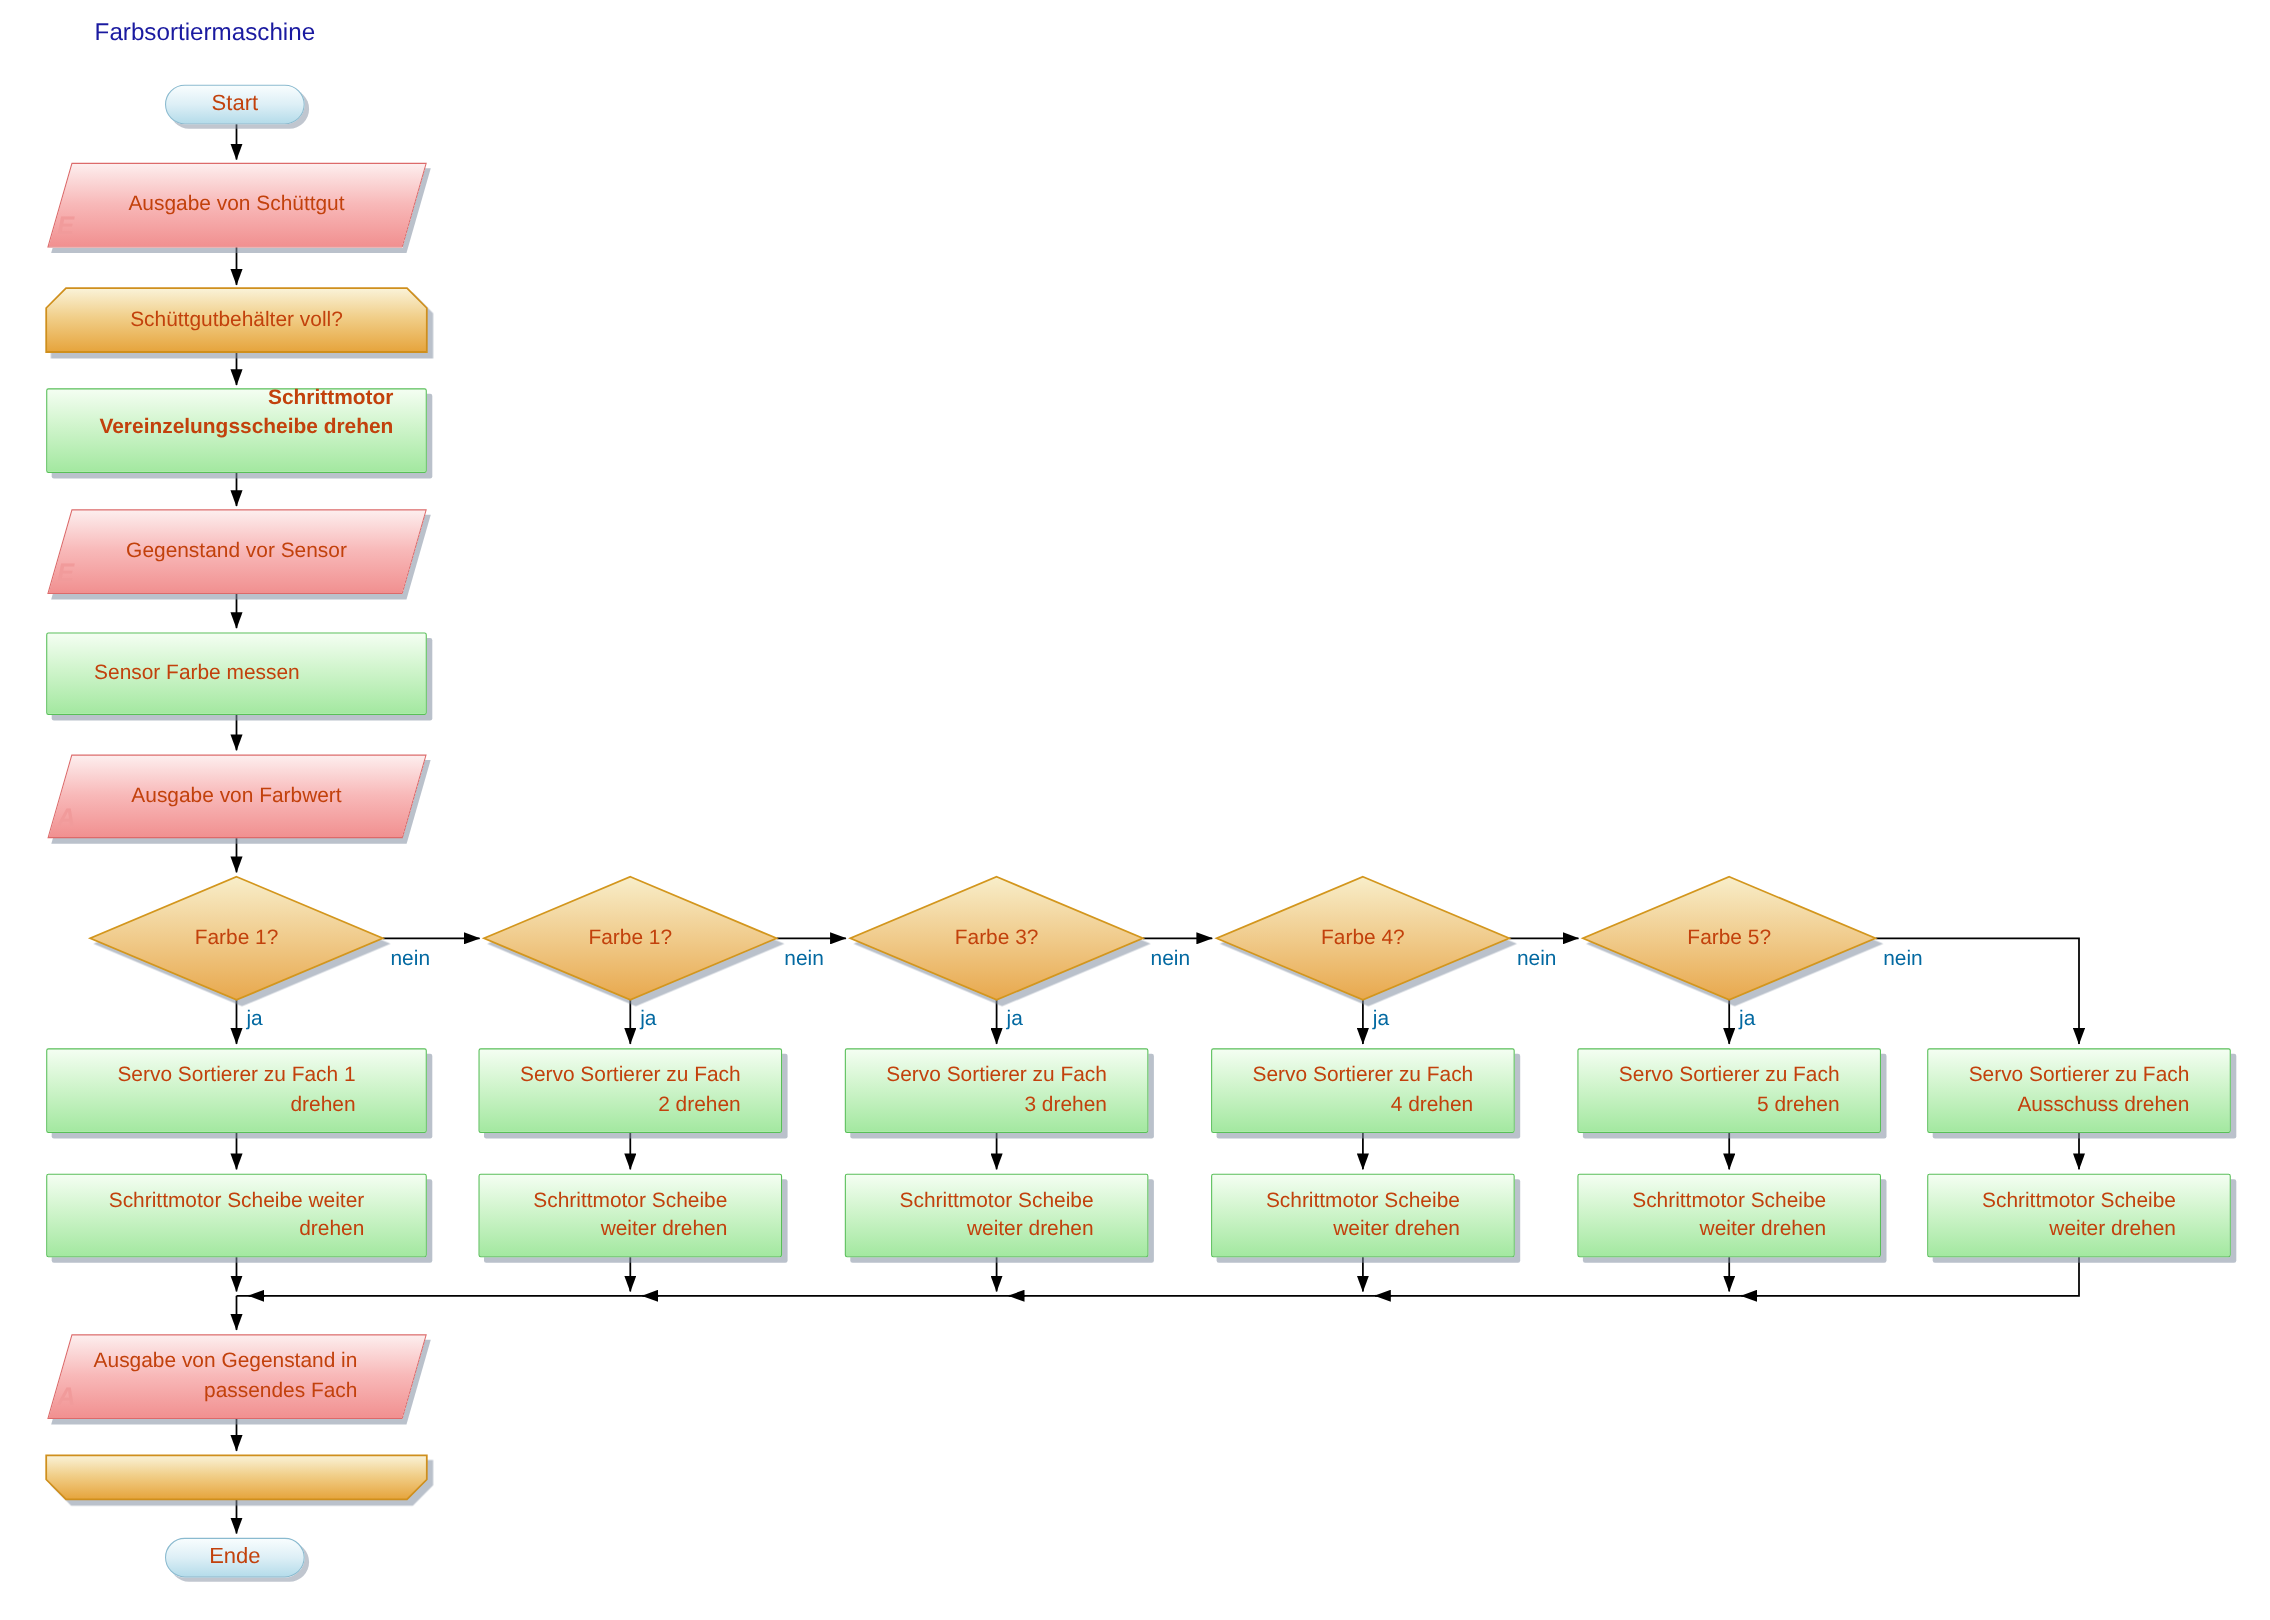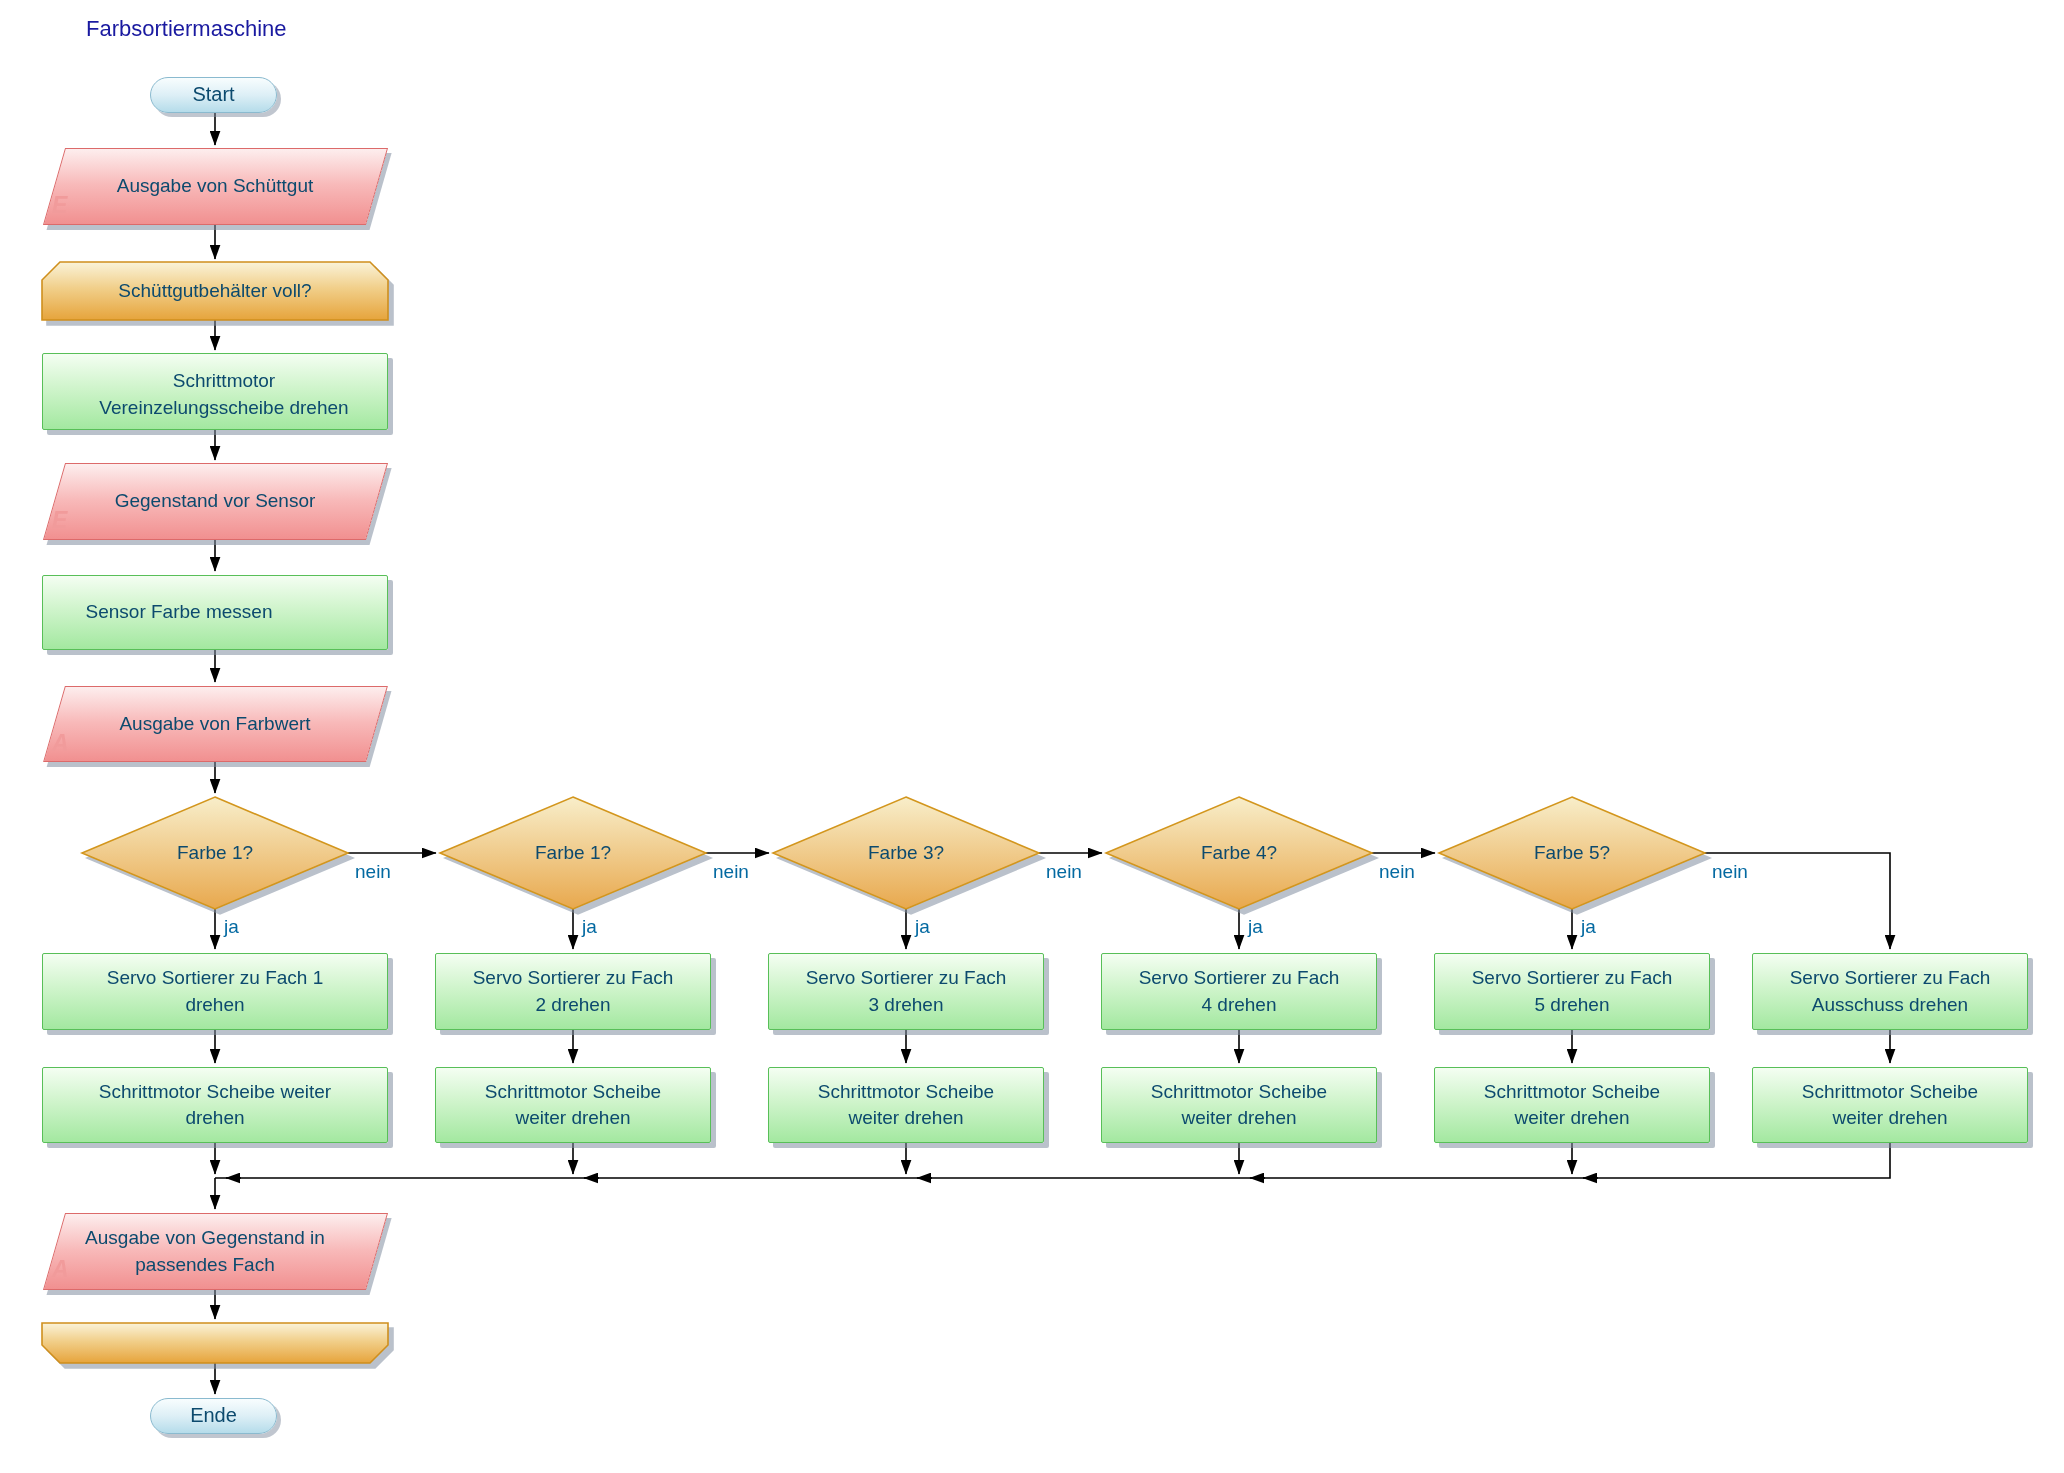--- a/index.html
+++ b/index.html
@@ -26,21 +26,21 @@
     box-shadow:4px 4px 0 rgba(130,142,160,0.5);
   }
   .para {
     background:linear-gradient(180deg,#fdeeee 0%,#f8b9b9 48%,#f19090 100%);
     border:1.6px solid #dc6a6a;
     box-shadow:5px 5px 0 rgba(130,142,160,0.55);
     transform:skewX(-16deg);
   }
   .shape-text {
     position:absolute; z-index:2; display:flex; align-items:center; justify-content:center;
-    text-align:center; white-space:pre-line; color:#0c4a6e; font-size:19px; line-height:1.38;
+    text-align:right; white-space:pre-line; color:#c2410c; font-size:19px; line-height:1.38;
   }
   .pill-text { font-size:20px; }
   .tag {
     position:absolute; z-index:3; font-style:italic; font-weight:bold;
     font-size:23px; color:#f19b9b; line-height:1;
   }
   .branch-label { position:absolute; z-index:2; color:#0369a1; font-size:19px; line-height:1; }
   #title { position:absolute; left:86px; top:16px; z-index:2; color:#1a1aa0; font-size:22px; }
 </style>
 </head>
@@ -123,21 +123,21 @@
   <div class="node pill" style="left:150px;top:77px;width:127px;height:36px;"></div>
   <div class="shape-text pill-text" style="left:150px;top:77px;width:127px;height:36px;">Start</div>
 
   <div class="node para" style="left:54px;top:148px;width:323px;height:77px;"></div>
   <div class="shape-text" style="left:42px;top:148px;width:346px;height:77px;">Ausgabe von Schüttgut</div>
   <div class="tag" style="left:52px;top:194px;">E</div>
 
   <div class="shape-text" style="left:42px;top:262px;width:346px;height:58px;">Schüttgutbehälter voll?</div>
 
   <div class="node green" style="left:42px;top:353px;width:346px;height:77px;"></div>
-  <div class="shape-text" style="left:42px;top:356px;width:364px;height:77px;">Schrittmotor
+  <div class="shape-text" style="left:42px;top:337px;width:364px;height:77px;font-weight:bold;">Schrittmotor
 Vereinzelungsscheibe drehen</div>
 
   <div class="node para" style="left:54px;top:463px;width:323px;height:77px;"></div>
   <div class="shape-text" style="left:42px;top:463px;width:346px;height:77px;">Gegenstand vor Sensor</div>
   <div class="tag" style="left:52px;top:509px;">E</div>
 
   <div class="node green" style="left:42px;top:575px;width:346px;height:75px;"></div>
   <div class="shape-text" style="left:42px;top:575px;width:274px;height:75px;">Sensor Farbe messen</div>
 
   <div class="node para" style="left:54px;top:686px;width:323px;height:76px;"></div>

